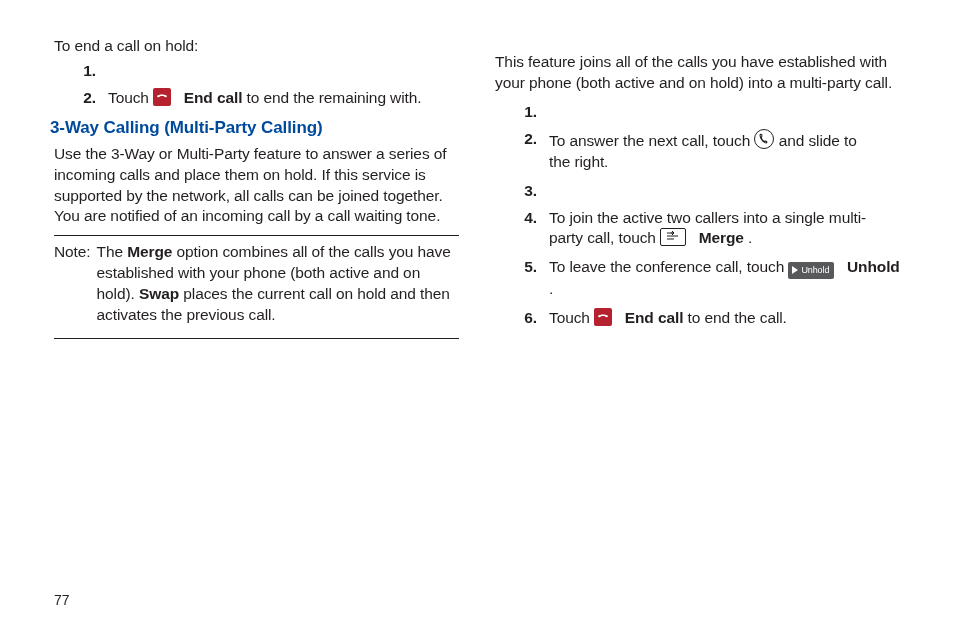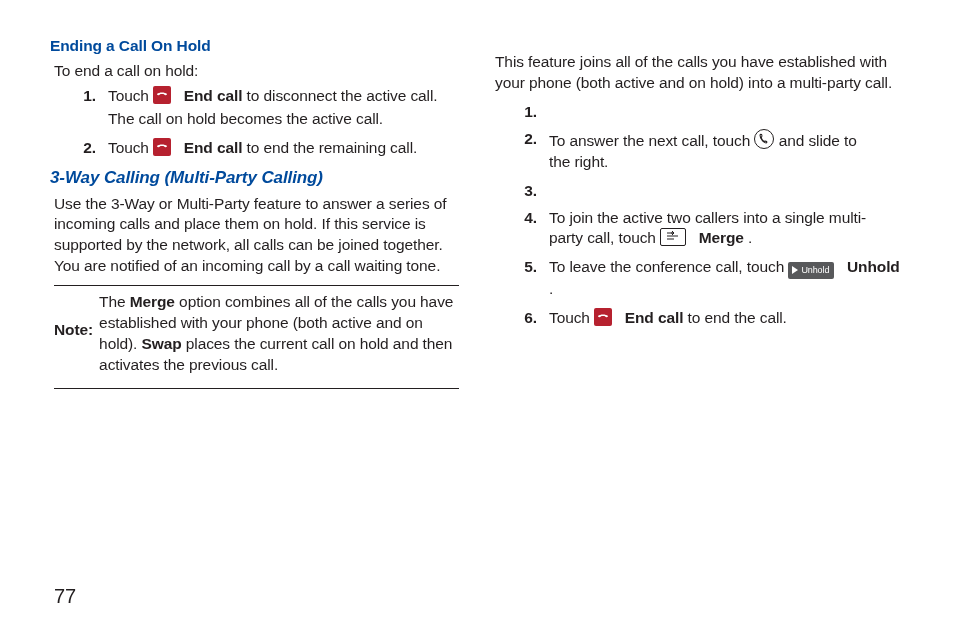--- a/index.html
+++ b/index.html
@@ -34,21 +34,20 @@
   .heading-blue {
     color: #004a9c;
     font-weight: 700;
     font-size: 15.5px;
     margin-bottom: 4px;
     margin-left: -4px;
   }
   .heading-blue-italic {
     color: #004a9c;
     font-weight: 700;
-    font-style: italic;
     font-size: 17px;
     margin: 6px 0 4px -4px;
   }
   .intro {
     margin: 0 0 4px 0;
   }
   ol.steps {
     list-style: none;
     margin: 0;
     padding: 0;
@@ -77,24 +76,23 @@
     border: none;
     border-top: 1px solid #231f20;
     margin: 8px 0 6px 0;
   }
   .note-block {
     display: flex;
     margin: 0;
     padding: 0 0 4px 0;
   }
   .note-label {
-    font-weight: 700;
+    font-weight: 400;
     flex-shrink: 0;
     padding-right: 6px;
-    margin-top: 28px;
   }
   .note-body {
     flex: 1;
   }
   .b { font-weight: 700; }
 
   
   .icon {
     display: inline-block;
     vertical-align: -3px;
@@ -148,64 +146,49 @@
   .icon-hold .bars::before { left:0; }
   .icon-hold .bars::after  { right:0; }
   .icon-unhold .tri {
     width:0; height:0; border-left:6px solid #fff;
     border-top:4px solid transparent; border-bottom:4px solid transparent;
   }
   .page-number {
     position: absolute;
     left: 54px;
     bottom: 28px;
-    font-size: 20px;
+    font-size: 14px;
   }
 </style>
 </head>
 <body>
 
 <div class="page">
   <div class="columns">
 
     <div class="col">
-      <div class="heading-blue">Ending a Call On Hold</div>
       <p class="intro">To end a call on hold:</p>
 
       <ol class="steps">
         <li>
           <span class="num">1.</span>
+        </li>
+        <li>
+          <span class="num">2.</span>
           <span class="body">
             <p>
               <span>Touch </span>
               <span class="icon icon-endcall">
                 <svg width="14" height="14" viewBox="0 0 14 14">
                     <path d="M2 6 C4 4 10 4 12 6 C12 7 11 7.5 10 7 C9 6.5 9 6 7 6 C5 6 5 6.5 4 7 C3 7.5 2 7 2 6 Z" fill="#fff"></path>
                   </svg>
               </span>
               <span>&nbsp;</span>
               <span class="b">End call</span>
-              <span> to disconnect the active call.</span>
-            </p>
-            <p>The call on hold becomes the active call.</p>
-          </span>
-        </li>
-        <li>
-          <span class="num">2.</span>
-          <span class="body">
-            <p>
-              <span>Touch </span>
-              <span class="icon icon-endcall">
-                <svg width="14" height="14" viewBox="0 0 14 14">
-                    <path d="M2 6 C4 4 10 4 12 6 C12 7 11 7.5 10 7 C9 6.5 9 6 7 6 C5 6 5 6.5 4 7 C3 7.5 2 7 2 6 Z" fill="#fff"></path>
-                  </svg>
-              </span>
-              <span>&nbsp;</span>
-              <span class="b">End call</span>
-              <span> to end the remaining call.</span>
+              <span> to end the remaining with.</span>
             </p>
           </span>
         </li>
       </ol>
 
       <div class="heading-blue-italic">3-Way Calling (Multi-Party Calling)</div>
       <p class="para">Use the 3-Way or Multi-Party feature to answer a series of incoming calls and place them on hold. If this service is supported by the network, all calls can be joined together. You are notified of an incoming call by a call waiting tone.</p>
 
       <hr class="rule">
       <div class="note-block">

